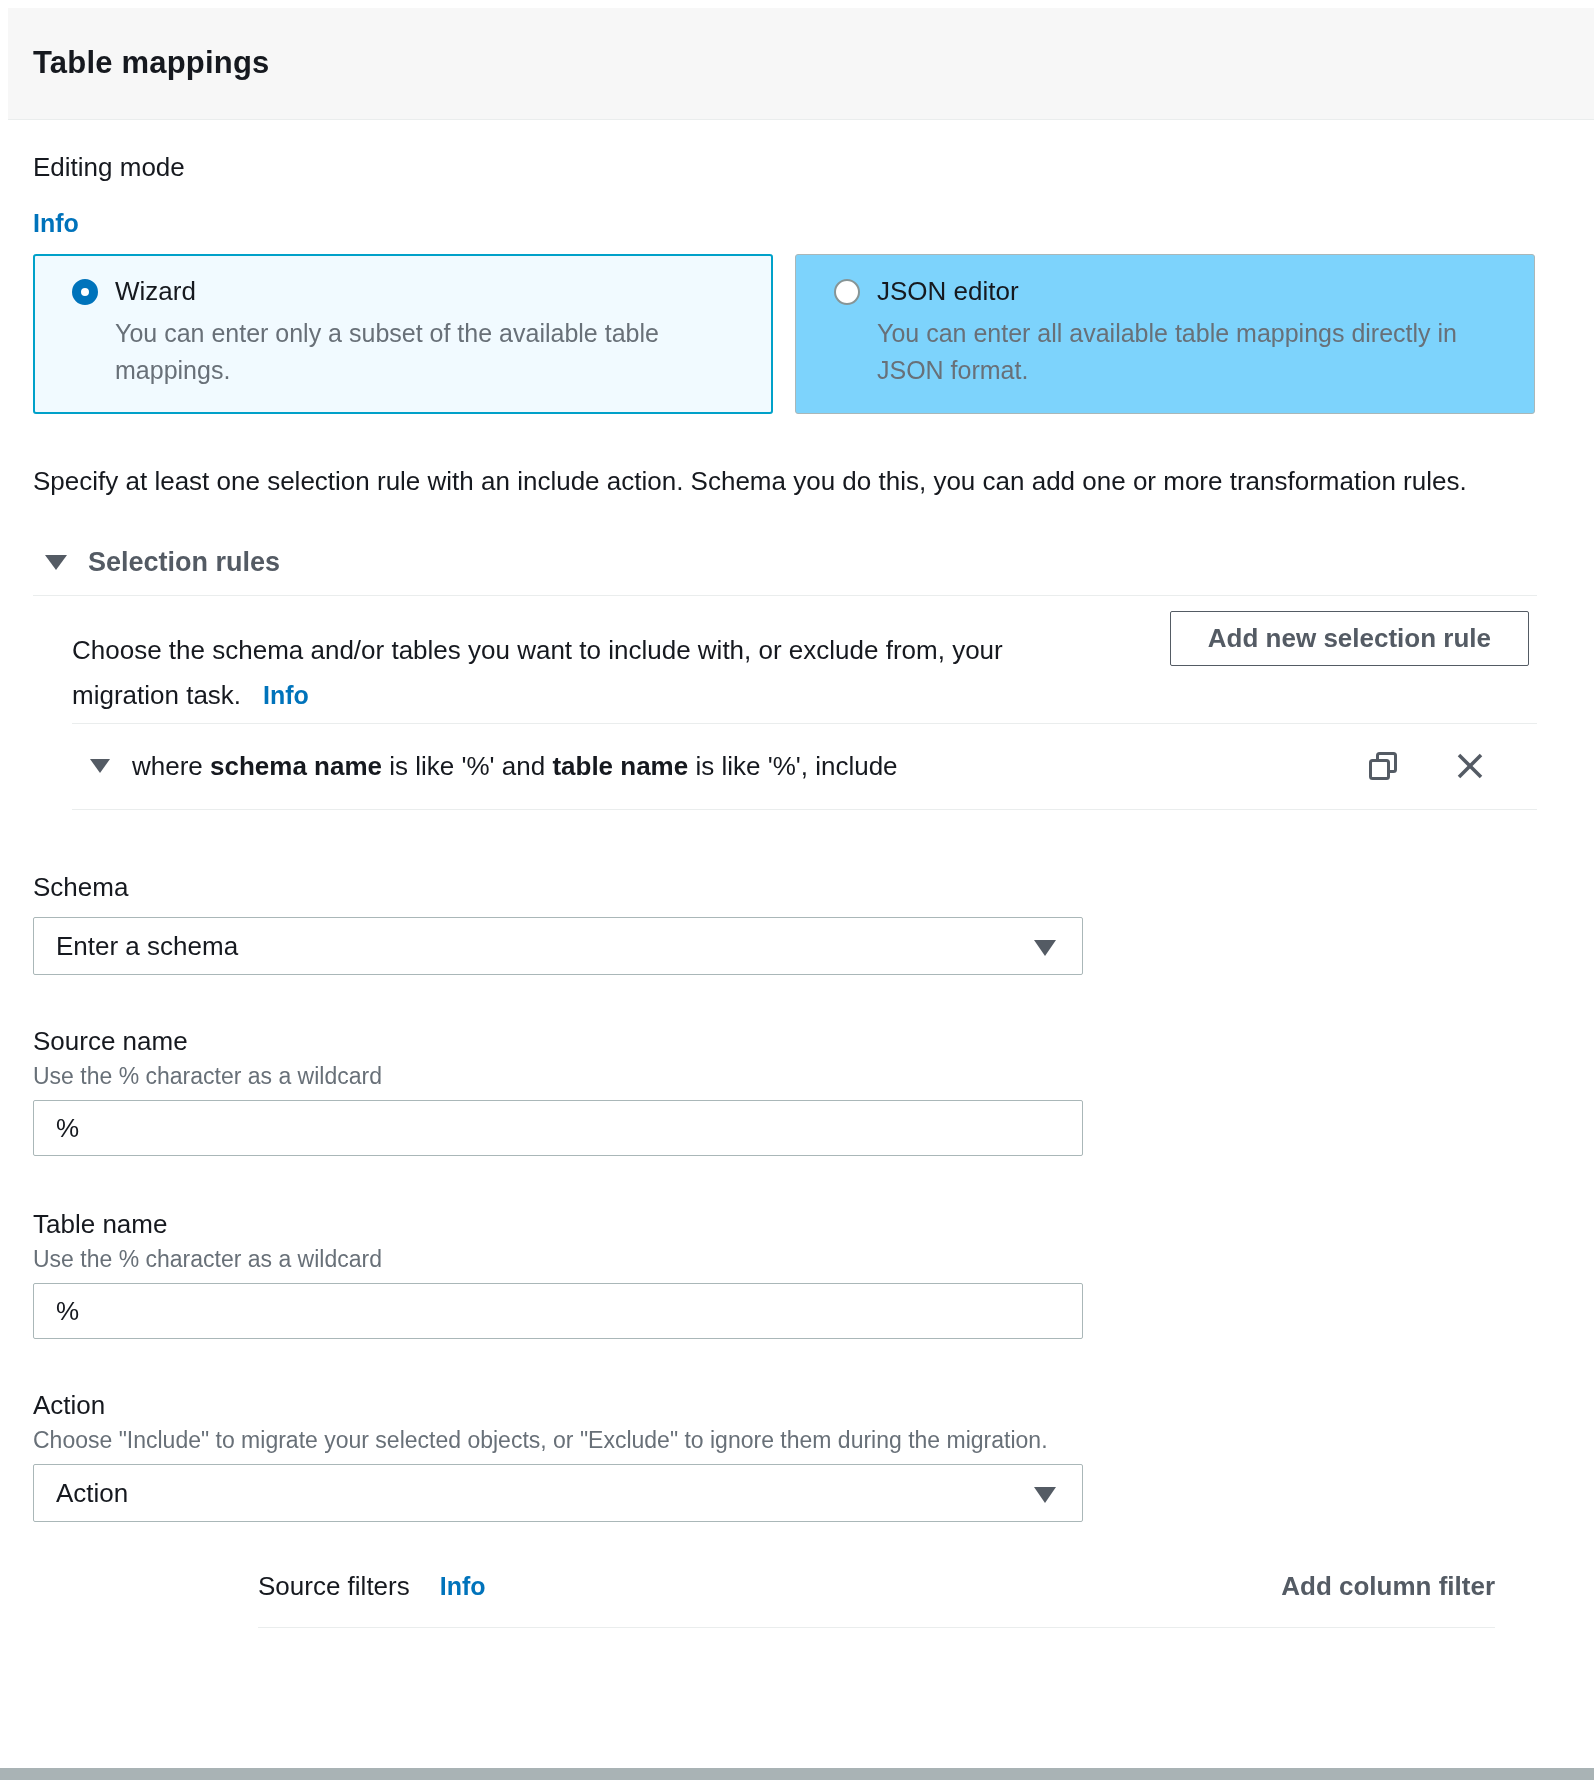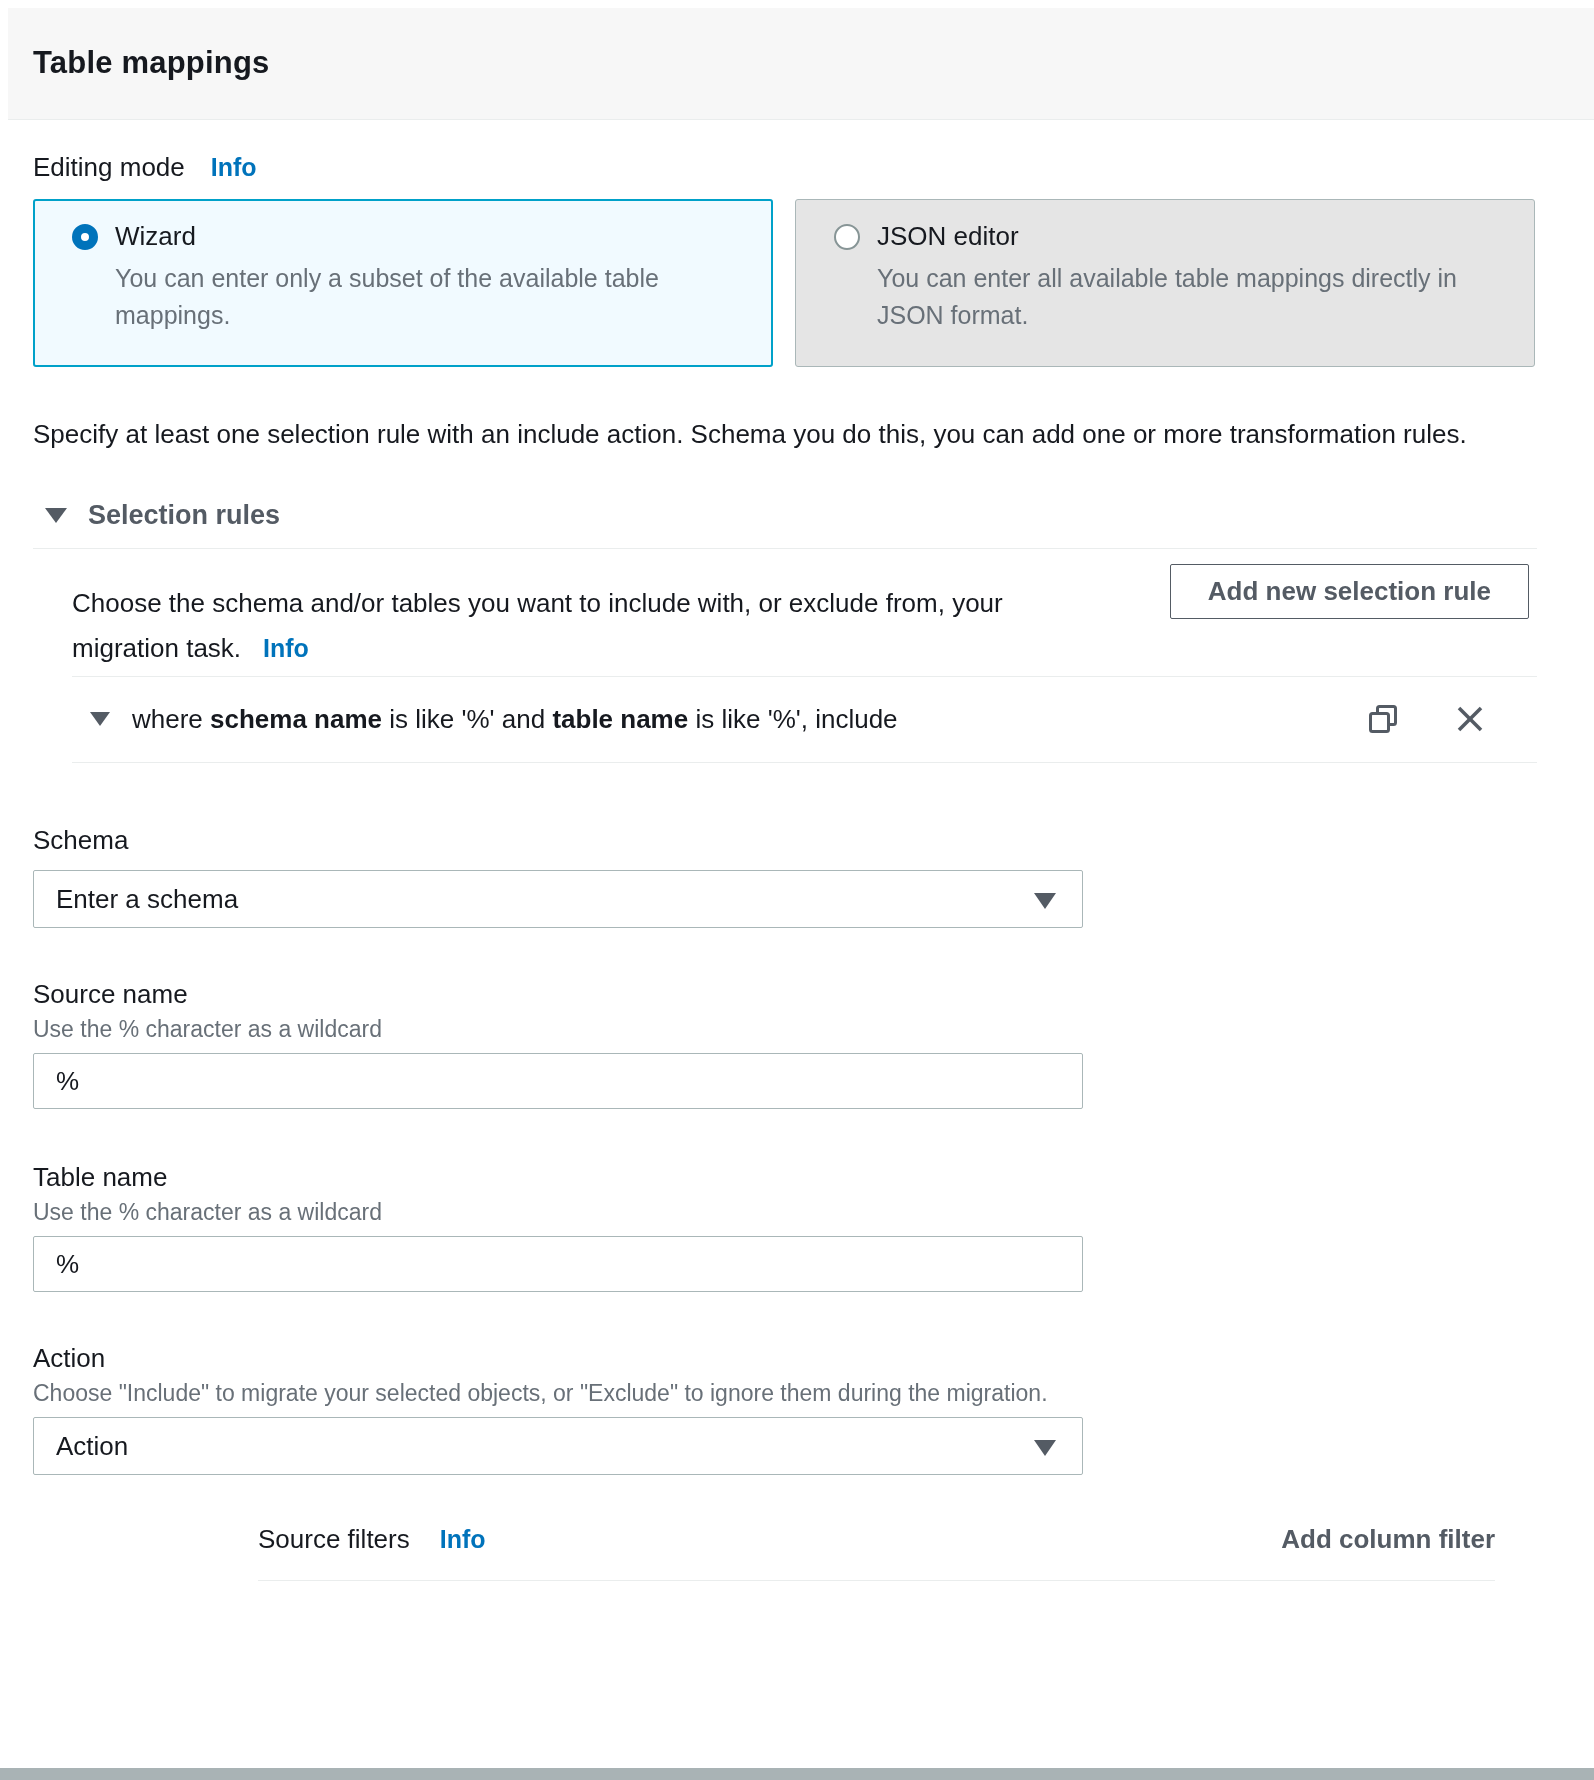--- a/index.html
+++ b/index.html
@@ -29,36 +29,37 @@
 
   
   .content { padding: 0 57px 0 33px; }
 
   .editing-row {
     margin-top: 32px;
     display: flex;
     align-items: baseline;
     gap: 26px;
     font-size: 26px;
+    flex-direction: column;
   }
   .info-link {
     color: #0073bb;
     font-weight: 700;
     font-size: 25px;
     cursor: pointer;
     text-decoration: none;
   }
 
   .tiles { display: flex; gap: 22px; margin-top: 16px; border-radius: 13px; }
   .tile {
     width: 740px;
     min-height: 153px;
     border-radius: 3px;
-    padding: 21px 30px 32px 38px;
-    background: #e5e5e5;
+    padding: 21px 30px 24px 38px;
+    background: #7dd3fc;
     border: 1px solid #aab7b8;
     cursor: pointer;
   }
   .tile.selected {
     border: 2px solid #00a1c9;
     background: #f1faff;
     padding: 20px 29px 19px 37px;
   }
   .tile-top { display: flex; align-items: center; gap: 17px; }
   .radio {

